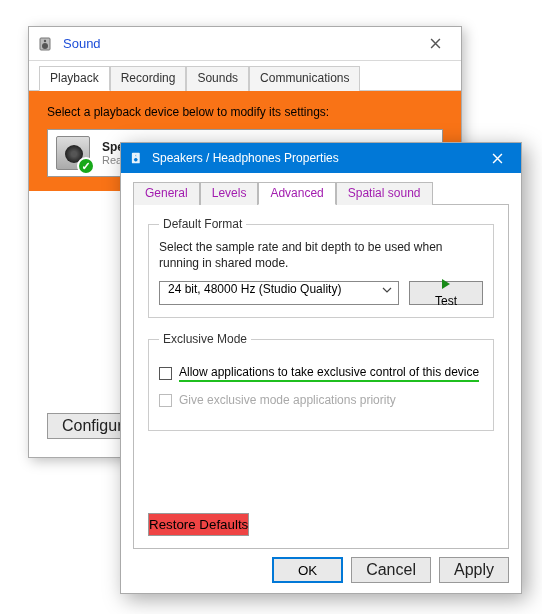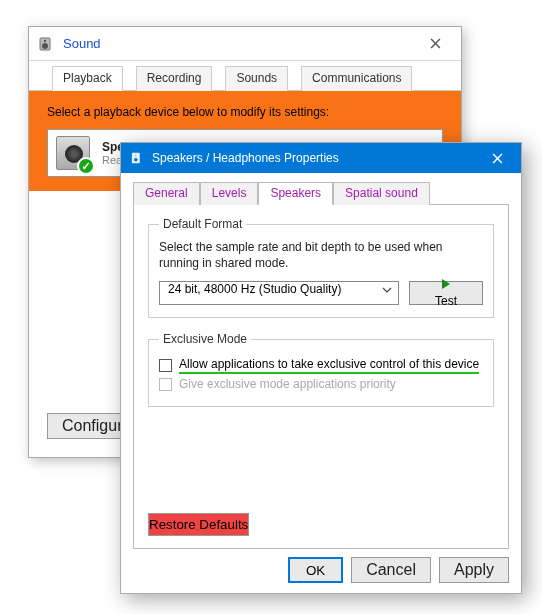--- a/index.html
+++ b/index.html
@@ -50,21 +50,20 @@
   }
   .sound-tab {
     padding: 4px 10px 5px 10px;
     border: 1px solid #ccc;
     border-bottom: none;
     background: #f4f4f4;
     margin-right: 0px;
     position: relative;
     top: 1px;
     color:#333;
-    margin-left:13px;
   }
   .sound-tab.active {
     background: #fff;
     border-bottom: 1px solid #fff;
   }
   .sound-body {
     padding: 14px 18px;
     background: #f97316;
   }
   .device-list {
@@ -175,38 +174,38 @@
     padding: 0 6px 8px 8px;
   }
   .combo .chev{ color:#444;}
   .test-btn{
     width:74px; height:24px; border:1px solid #888; background:#e9e9e9;
     display:flex; align-items:center; justify-content:center; gap:5px;flex-direction:column;
   }
   .play-triangle{
     width:0;height:0;border-top:5px solid transparent;border-bottom:5px solid transparent;border-left:8px solid #178a17;
   }
-  .check-row{ display:flex; align-items:center; gap:7px; margin:3px 0;}
+  .check-row{ display:flex; align-items:center; gap:7px; margin:11px 0;}
   .checkbox{
     width:13px;height:13px;border:1px solid #555;background:#fff;flex-shrink:0;
   }
   .checkbox.disabled{border-color:#bbb;}
   .check-row.disabled{color:#a9a9a9;}
   .underline-green{
     border-bottom:2px solid #1fbf1f; padding-bottom:1px;
   }
   .restore-btn{
     position:absolute; left:14px; bottom:12px;
     border:1px solid #999; background:#ef4444; padding:3px 0;
   }
   .prop-footer{
     position:absolute; right:12px; bottom:10px; display:flex; gap:8px;
   }
   .ok-btn{
-    border:2px solid #0178d7; background:#e9e9e9; padding:2px 16px;
+    border:2px solid #0178d7; background:#e9e9e9; padding:2px 24px;
   }
   .sound-icon-svg{width:16px;height:16px;}
 </style>
 </head>
 <body>
 
 <div class="window sound-win">
   <div class="sound-titlebar">
     <svg class="sound-icon-svg" viewBox="0 0 16 16">
       <rect x="1" y="2" width="10" height="12" rx="1" fill="#bbb" stroke="#777"></rect>
@@ -270,21 +269,21 @@
       <svg width="11" height="11" viewBox="0 0 10 10">
           <path d="M1 1 L9 9 M9 1 L1 9" stroke="#fff" stroke-width="1.3"></path>
         </svg>
     </div>
   </div>
 
   <div class="prop-body">
     <div class="prop-tabs">
       <div class="prop-tab">General</div>
       <div class="prop-tab">Levels</div>
-      <div class="prop-tab active">Speakers</div>
+      <div class="prop-tab active">Advanced</div>
       <div class="prop-tab">Spatial sound</div>
     </div>
 
     <div class="prop-page">
 
       <fieldset class="group">
         <legend>Default Format</legend>
         <div class="hint">Select the sample rate and bit depth to be used when running in shared mode.</div>
         <div class="combo-row">
           <div class="combo">

